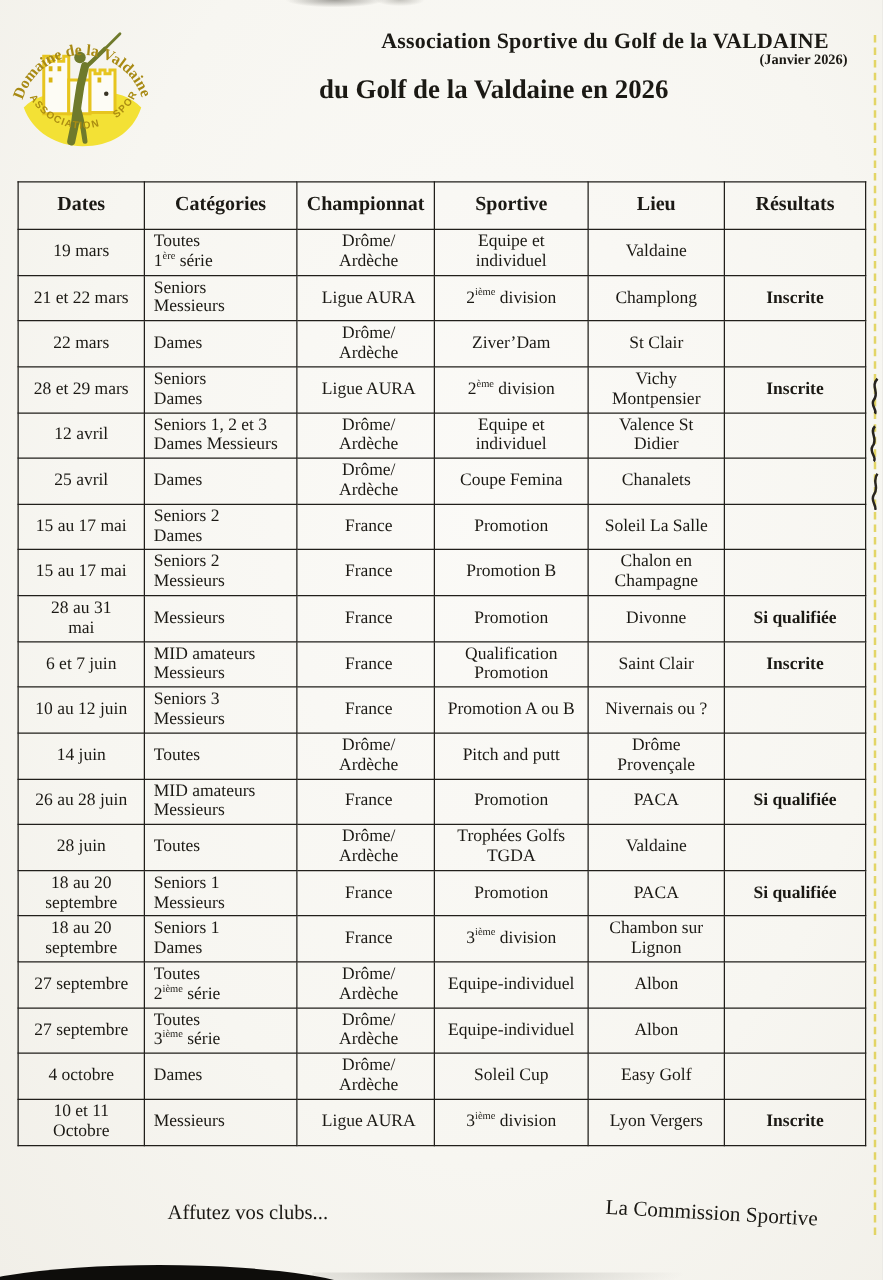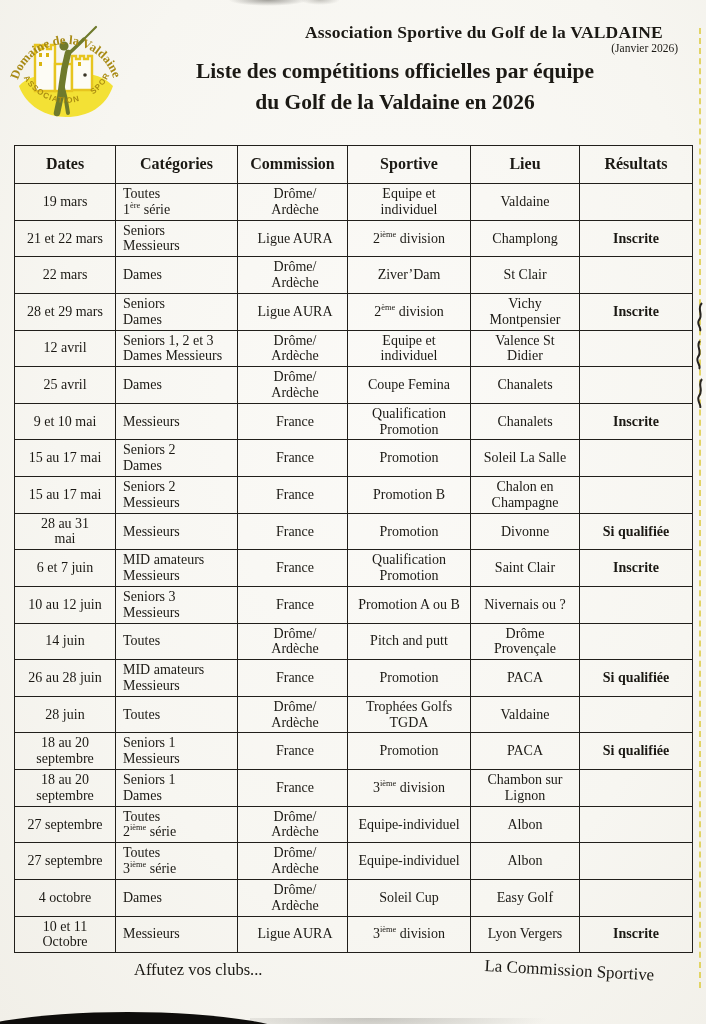--- a/index.html
+++ b/index.html
@@ -23,21 +23,21 @@
   .bottom-shadow{position:absolute;left:250px;top:1018px;width:300px;height:20px;
     background:radial-gradient(ellipse at 40% 0%,rgba(60,58,52,.25),rgba(60,58,52,0) 70%);}
   .edge-line{position:absolute;left:699px;top:28px;height:960px;width:0;
     border-left:2px dashed #e0cf4e;opacity:.85;}
   .squiggle{position:absolute;width:10px;height:30px;}
   
   .logo{position:absolute;left:6px;top:12px;width:120px;height:120px;}
   .org-line{position:absolute;left:298px;top:22px;width:372px;
     text-align:center;font-size:17.5px;font-weight:bold;letter-spacing:.2px;}
   .org-date{position:absolute;left:298px;top:42px;width:380px;
-    text-align:right;font-size:11.5px;font-weight:normal;}
+    text-align:right;font-size:11.5px;font-weight:bold;}
   .doc-title{position:absolute;left:88px;top:56px;width:614px;
     text-align:center;font-size:21.5px;font-weight:bold;line-height:31px;}
   
   .comp-table{position:absolute;left:14px;top:145px;width:678px;
     border-collapse:collapse;table-layout:fixed;
     font-size:14px;line-height:1.13;}
   .comp-table th,.comp-table td{
     border:1.7px solid #211f1b;vertical-align:middle;
     padding:2px 3px;white-space:pre-line;overflow:hidden;}
   .comp-table th{height:33px;font-size:16px;font-weight:bold;text-align:center;}
@@ -111,38 +111,37 @@
       <textPath href="#arcBottom" startOffset="4">ASSOCIATION</textPath>
     </text>
     <text font-family="Liberation Sans, DejaVu Sans, sans-serif" font-size="8" font-weight="bold" fill="#ab8d12" letter-spacing="1">
       <textPath href="#arcBottom" startOffset="84">SPORTIVE</textPath>
     </text>
   </svg>
 
   <div class="org-line">Association Sportive du Golf de la VALDAINE</div>
   <div class="org-date">(Janvier 2026)</div>
   <div class="doc-title">
-    <div>Liste des compétitions officielles par équipe</div>
     <div>du Golf de la Valdaine en 2026</div>
   </div>
 
   <table class="comp-table">
     <colgroup>
       <col style="width:101px">
         <col style="width:122px">
         <col style="width:110px">
       <col style="width:123px">
         <col style="width:109px">
         <col style="width:113px">
     </colgroup>
     <thead>
       <tr>
           <th>Dates</th>
           <th>Catégories</th>
-          <th>Commission</th>
+          <th>Championnat</th>
           <th>Sportive</th>
           <th>Lieu</th>
           <th>Résultats</th>
         </tr>
     </thead>
     <tbody>
         <tr>
           <td class="c0">19 mars</td>
           <td class="c1">Toutes
 1<sup>ère</sup> série</td>
@@ -196,29 +195,20 @@
         <tr>
           <td class="c0">25 avril</td>
           <td class="c1">Dames</td>
           <td class="c2">Drôme/
 Ardèche</td>
           <td class="c3">Coupe Femina</td>
           <td class="c4">Chanalets</td>
           <td class="c5"></td>
         </tr>
         <tr>
-          <td class="c0">9 et 10 mai</td>
-          <td class="c1">Messieurs</td>
-          <td class="c2">France</td>
-          <td class="c3">Qualification
-Promotion</td>
-          <td class="c4">Chanalets</td>
-          <td class="c5">Inscrite</td>
-        </tr>
-        <tr>
           <td class="c0">15 au 17 mai</td>
           <td class="c1">Seniors 2
 Dames</td>
           <td class="c2">France</td>
           <td class="c3">Promotion</td>
           <td class="c4">Soleil La Salle</td>
           <td class="c5"></td>
         </tr>
         <tr>
           <td class="c0">15 au 17 mai</td>

